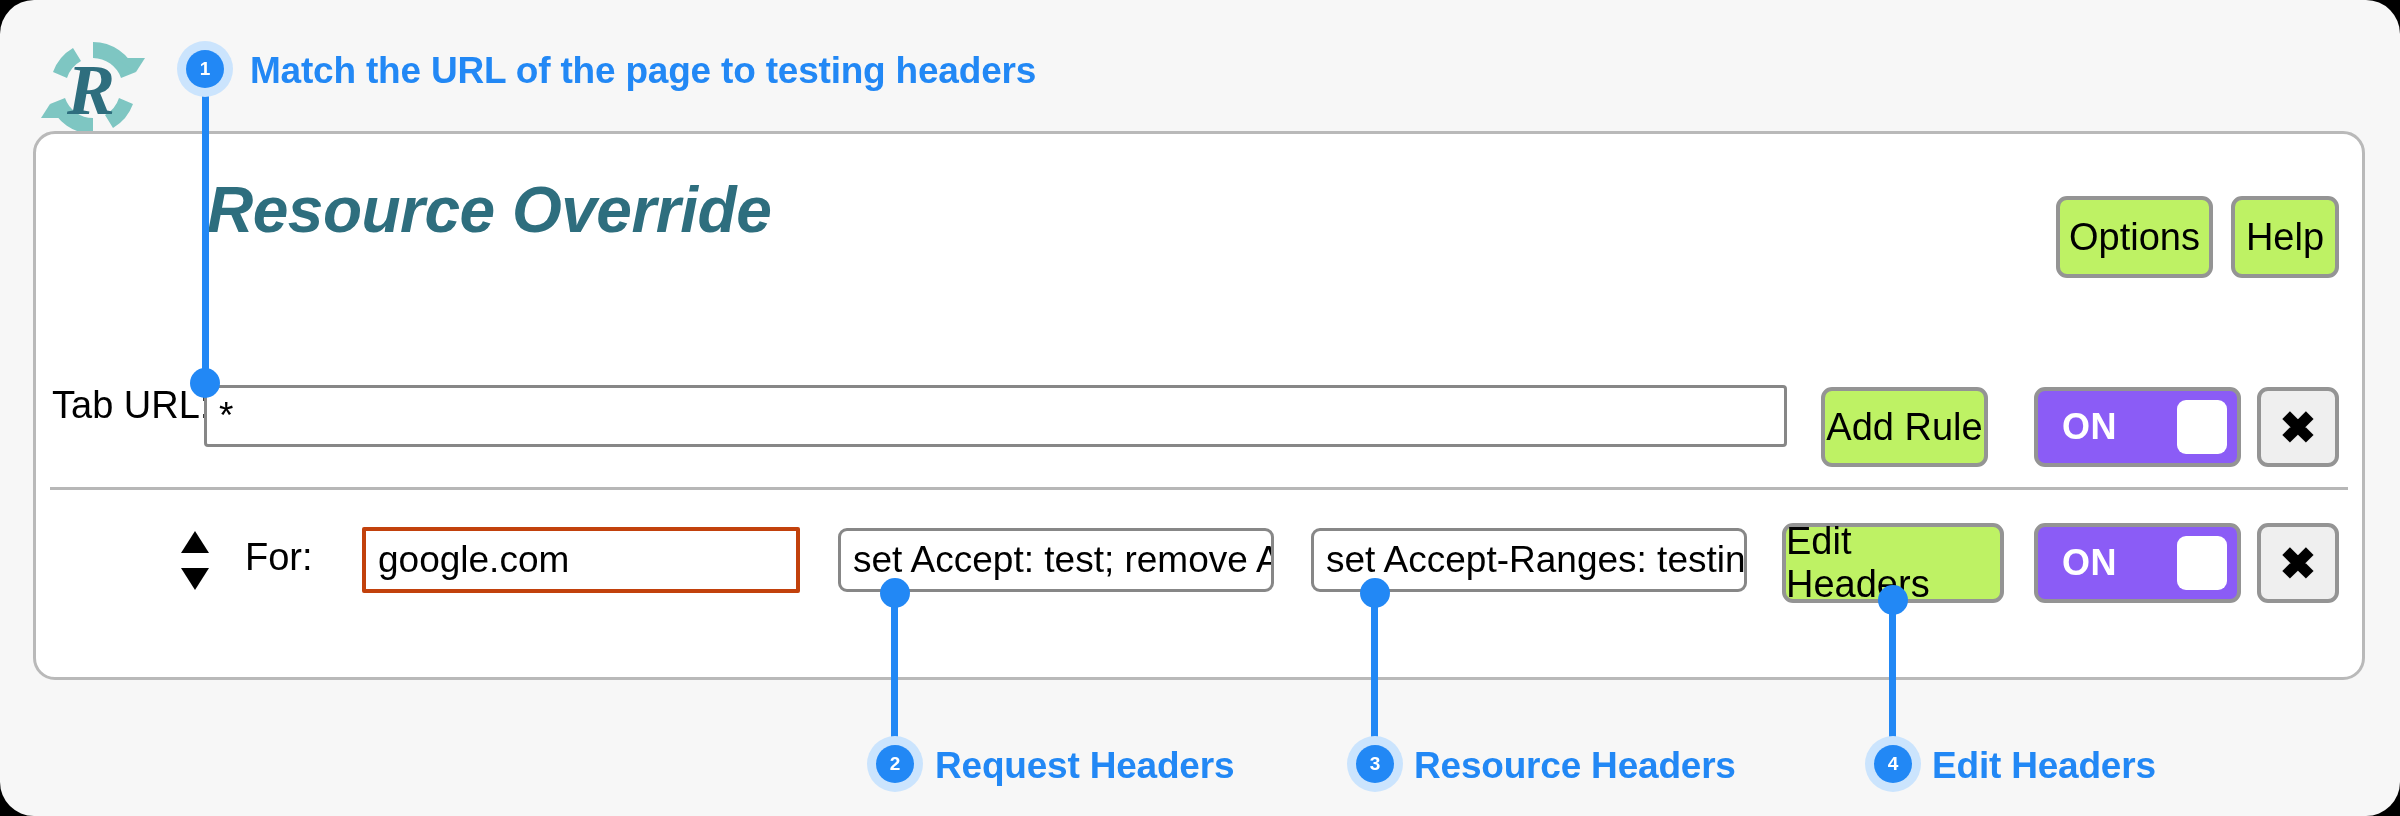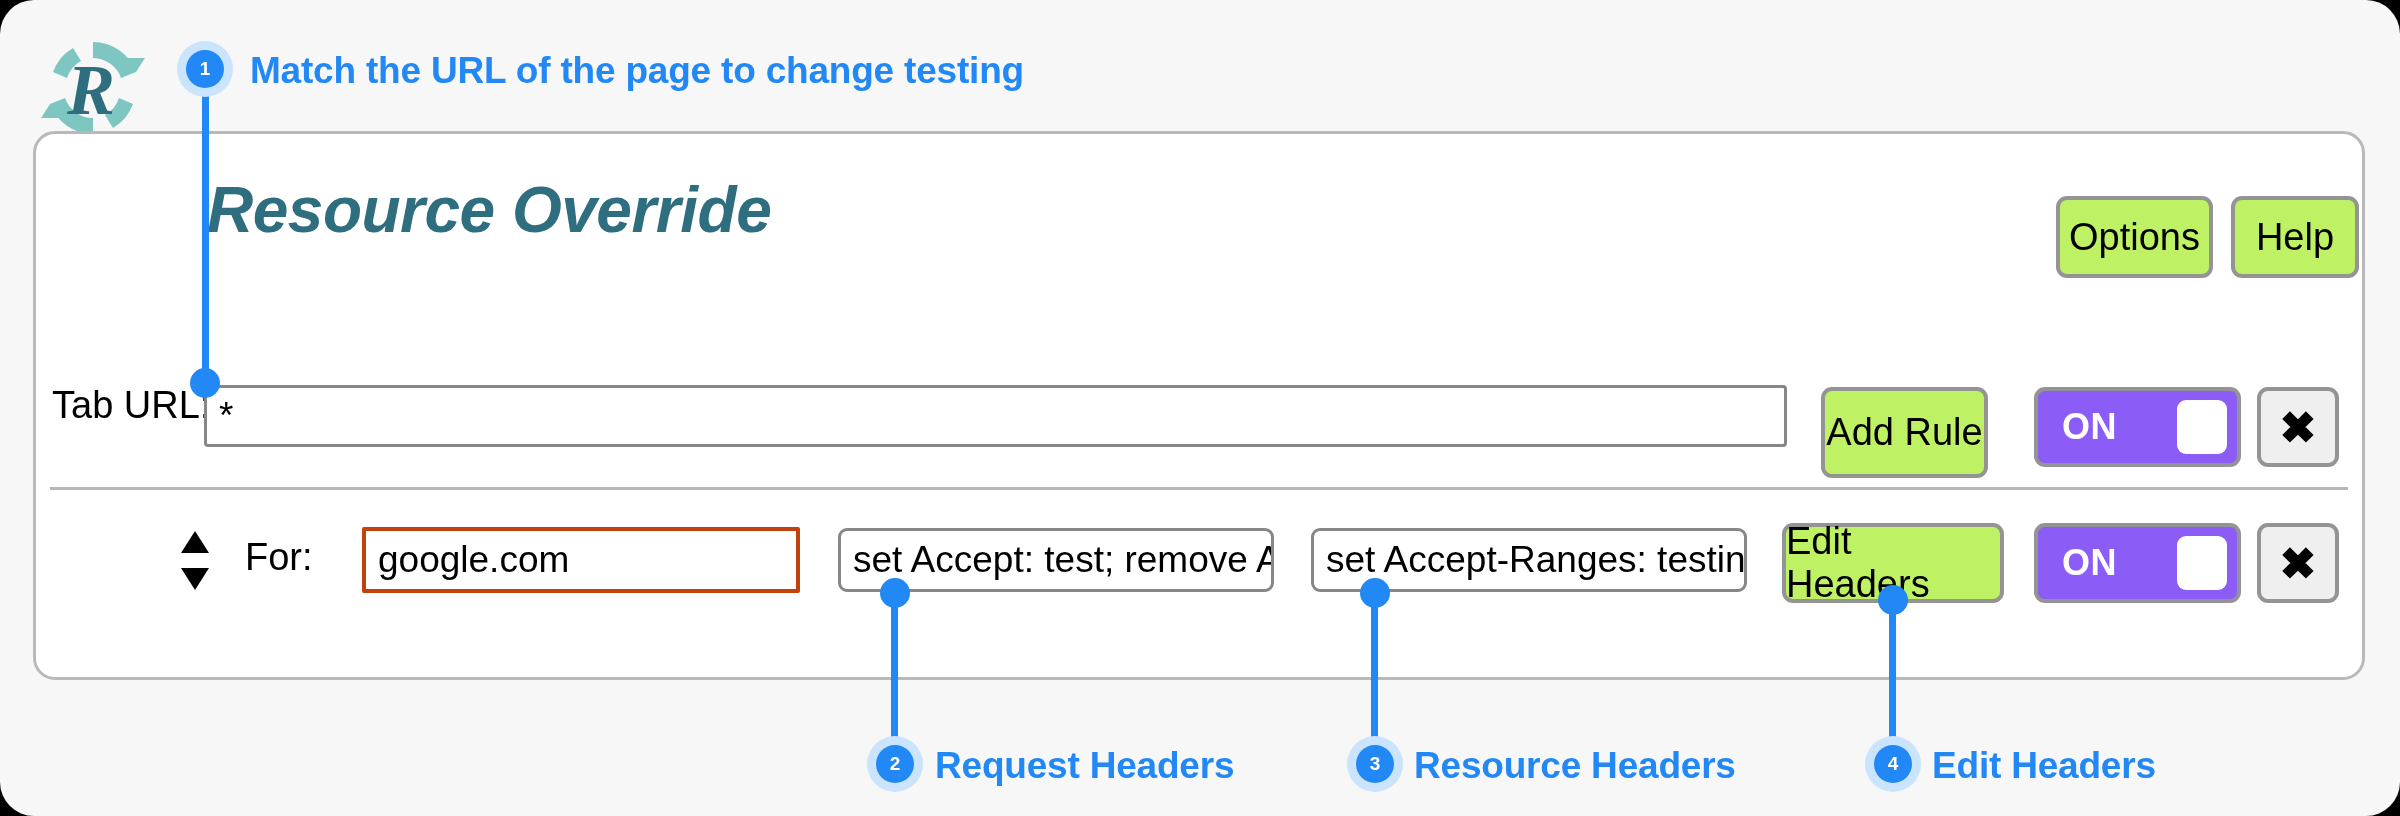--- a/index.html
+++ b/index.html
@@ -108,22 +108,22 @@
     color: #000000;
     font-size: 38px;
     display: flex;
     align-items: center;
     justify-content: center;
     cursor: pointer;
     font-family: "Liberation Sans", sans-serif;
     z-index: 3;
   }
   .btn-options { left: 2056px; top: 196px; width: 157px; height: 82px; }
-  .btn-help    { left: 2231px; top: 196px; width: 128px; height: 82px; }
-  .btn-addrule { left: 1821px; top: 387px; width: 167px; height: 91px; }
+  .btn-help    { left: 2231px; top: 196px; width: 108px; height: 82px; }
+  .btn-addrule { left: 1821px; top: 387px; width: 167px; height: 80px; }
   .btn-edithdr { left: 1782px; top: 523px; width: 222px; height: 80px; }
 
   .btn-x {
     position: absolute;
     background: #efefef;
     border: 4px solid #949494;
     border-radius: 11px;
     box-sizing: border-box;
     width: 82px;
     height: 80px;
@@ -246,21 +246,21 @@
   }
 </style>
 </head>
 <body>
 
 <div class="screen">
 
   <div class="anno-line" style="left:202px; top:70px; height:312px;"></div>
   <div class="anno-dot" style="left:190px; top:368px;"></div>
   <div class="anno-badge" style="left:186px; top:50px;">1</div>
-  <div class="anno-text" style="left:250px; top:50px;">Match the URL of the page to change testing</div>
+  <div class="anno-text" style="left:250px; top:50px;">Match the URL of the page to testing headers</div>
 
   <div class="anno-line" style="left:891px; top:592px; height:165px;"></div>
   <div class="anno-dot" style="left:880px; top:578px;"></div>
   <div class="anno-badge" style="left:876px; top:745px;">2</div>
   <div class="anno-text" style="left:935px; top:745px;text-align:right;">Request Headers</div>
 
   <div class="anno-line" style="left:1371px; top:592px; height:165px;"></div>
   <div class="anno-dot" style="left:1360px; top:578px;"></div>
   <div class="anno-badge" style="left:1356px; top:745px;">3</div>
   <div class="anno-text" style="left:1414px; top:745px;">Resource Headers</div>

